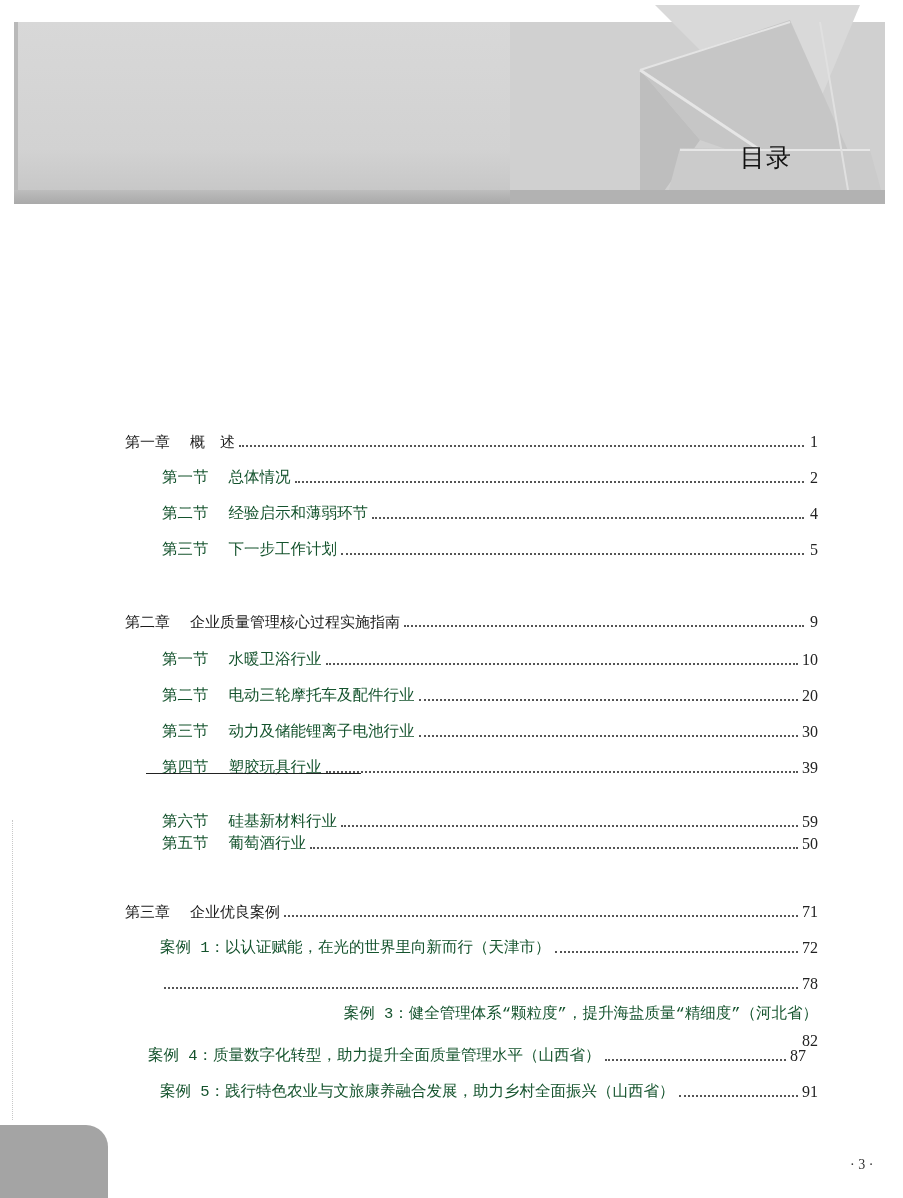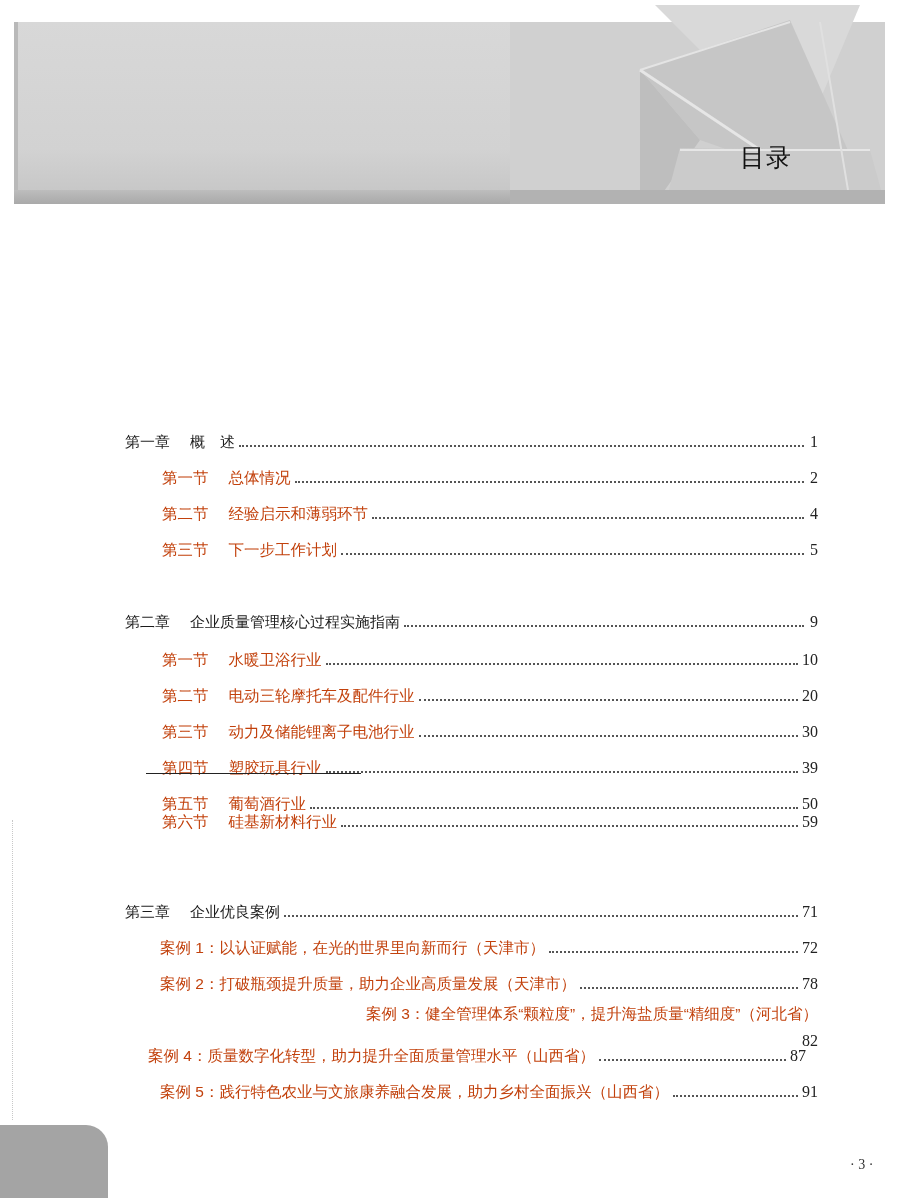--- a/index.html
+++ b/index.html
@@ -80,23 +80,23 @@
     .row .num-prefix {
       white-space: nowrap;
       margin-right: 20px;
     }
     .chapter .label, .chapter .num-prefix {
       font-family: "DejaVu Sans", "Liberation Sans", sans-serif;
       font-size: 15px;
       color: #1b1b1b;
     }
     .section .label, .section .num-prefix, .case .label {
-      font-family: Liberation Sans, sans-serif;
+      font-family: Liberation Mono, monospace;
       font-size: 15.5px;
-      color: #c2410c;
+      color: #14532d;
     }
     .leader {
       flex: 1;
       border-bottom: 2px dotted #555;
       margin: 0 4px 5px 4px;
       height: 0;
     }
     .page {
       font-family: "Liberation Serif", "DejaVu Serif", serif;
       font-size: 16px;
@@ -209,21 +209,21 @@
     <span class="leader"></span>
     <span class="page">30</span>
   </div>
   <div class="row section" style="left:162px; top:752px; width:656px;">
     <span class="num-prefix">第四节</span>
     <span class="label">塑胶玩具行业</span>
     <span class="leader"></span>
     <span class="page">39</span>
   </div>
   <div class="underline-mark"></div>
-  <div class="row section" style="left:162px; top:788px; width:656px;">
+  <div class="row section" style="left:162px; top:828px; width:656px;">
     <span class="num-prefix">第五节</span>
     <span class="label">葡萄酒行业</span>
     <span class="leader"></span>
     <span class="page">50</span>
   </div>
   <div class="row section" style="left:162px; top:806px; width:656px;">
     <span class="num-prefix">第六节</span>
     <span class="label">硅基新材料行业</span>
     <span class="leader"></span>
     <span class="page">59</span>
@@ -234,21 +234,20 @@
     <span class="label">企业优良案例</span>
     <span class="leader"></span>
     <span class="page">71</span>
   </div>
   <div class="row case" style="left:160px; top:932px; width:658px;">
     <span class="label">案例 1：以认证赋能，在光的世界里向新而行（天津市）</span>
     <span class="leader"></span>
     <span class="page">72</span>
   </div>
   <div class="row case" style="left:160px; top:968px; width:658px;">
-    <span class="label">案例 2：打破瓶颈提升质量，助力企业高质量发展（天津市）</span>
     <span class="leader"></span>
     <span class="page">78</span>
   </div>
   <div class="row case" style="left:160px; top:1004px; width:658px;flex-direction:column;">
     <span class="label">案例 3：健全管理体系“颗粒度”，提升海盐质量“精细度”（河北省）</span>
     <span class="leader"></span>
     <span class="page">82</span>
   </div>
   <div class="row case" style="left:148px; top:1040px; width:658px;">
     <span class="label">案例 4：质量数字化转型，助力提升全面质量管理水平（山西省）</span>

